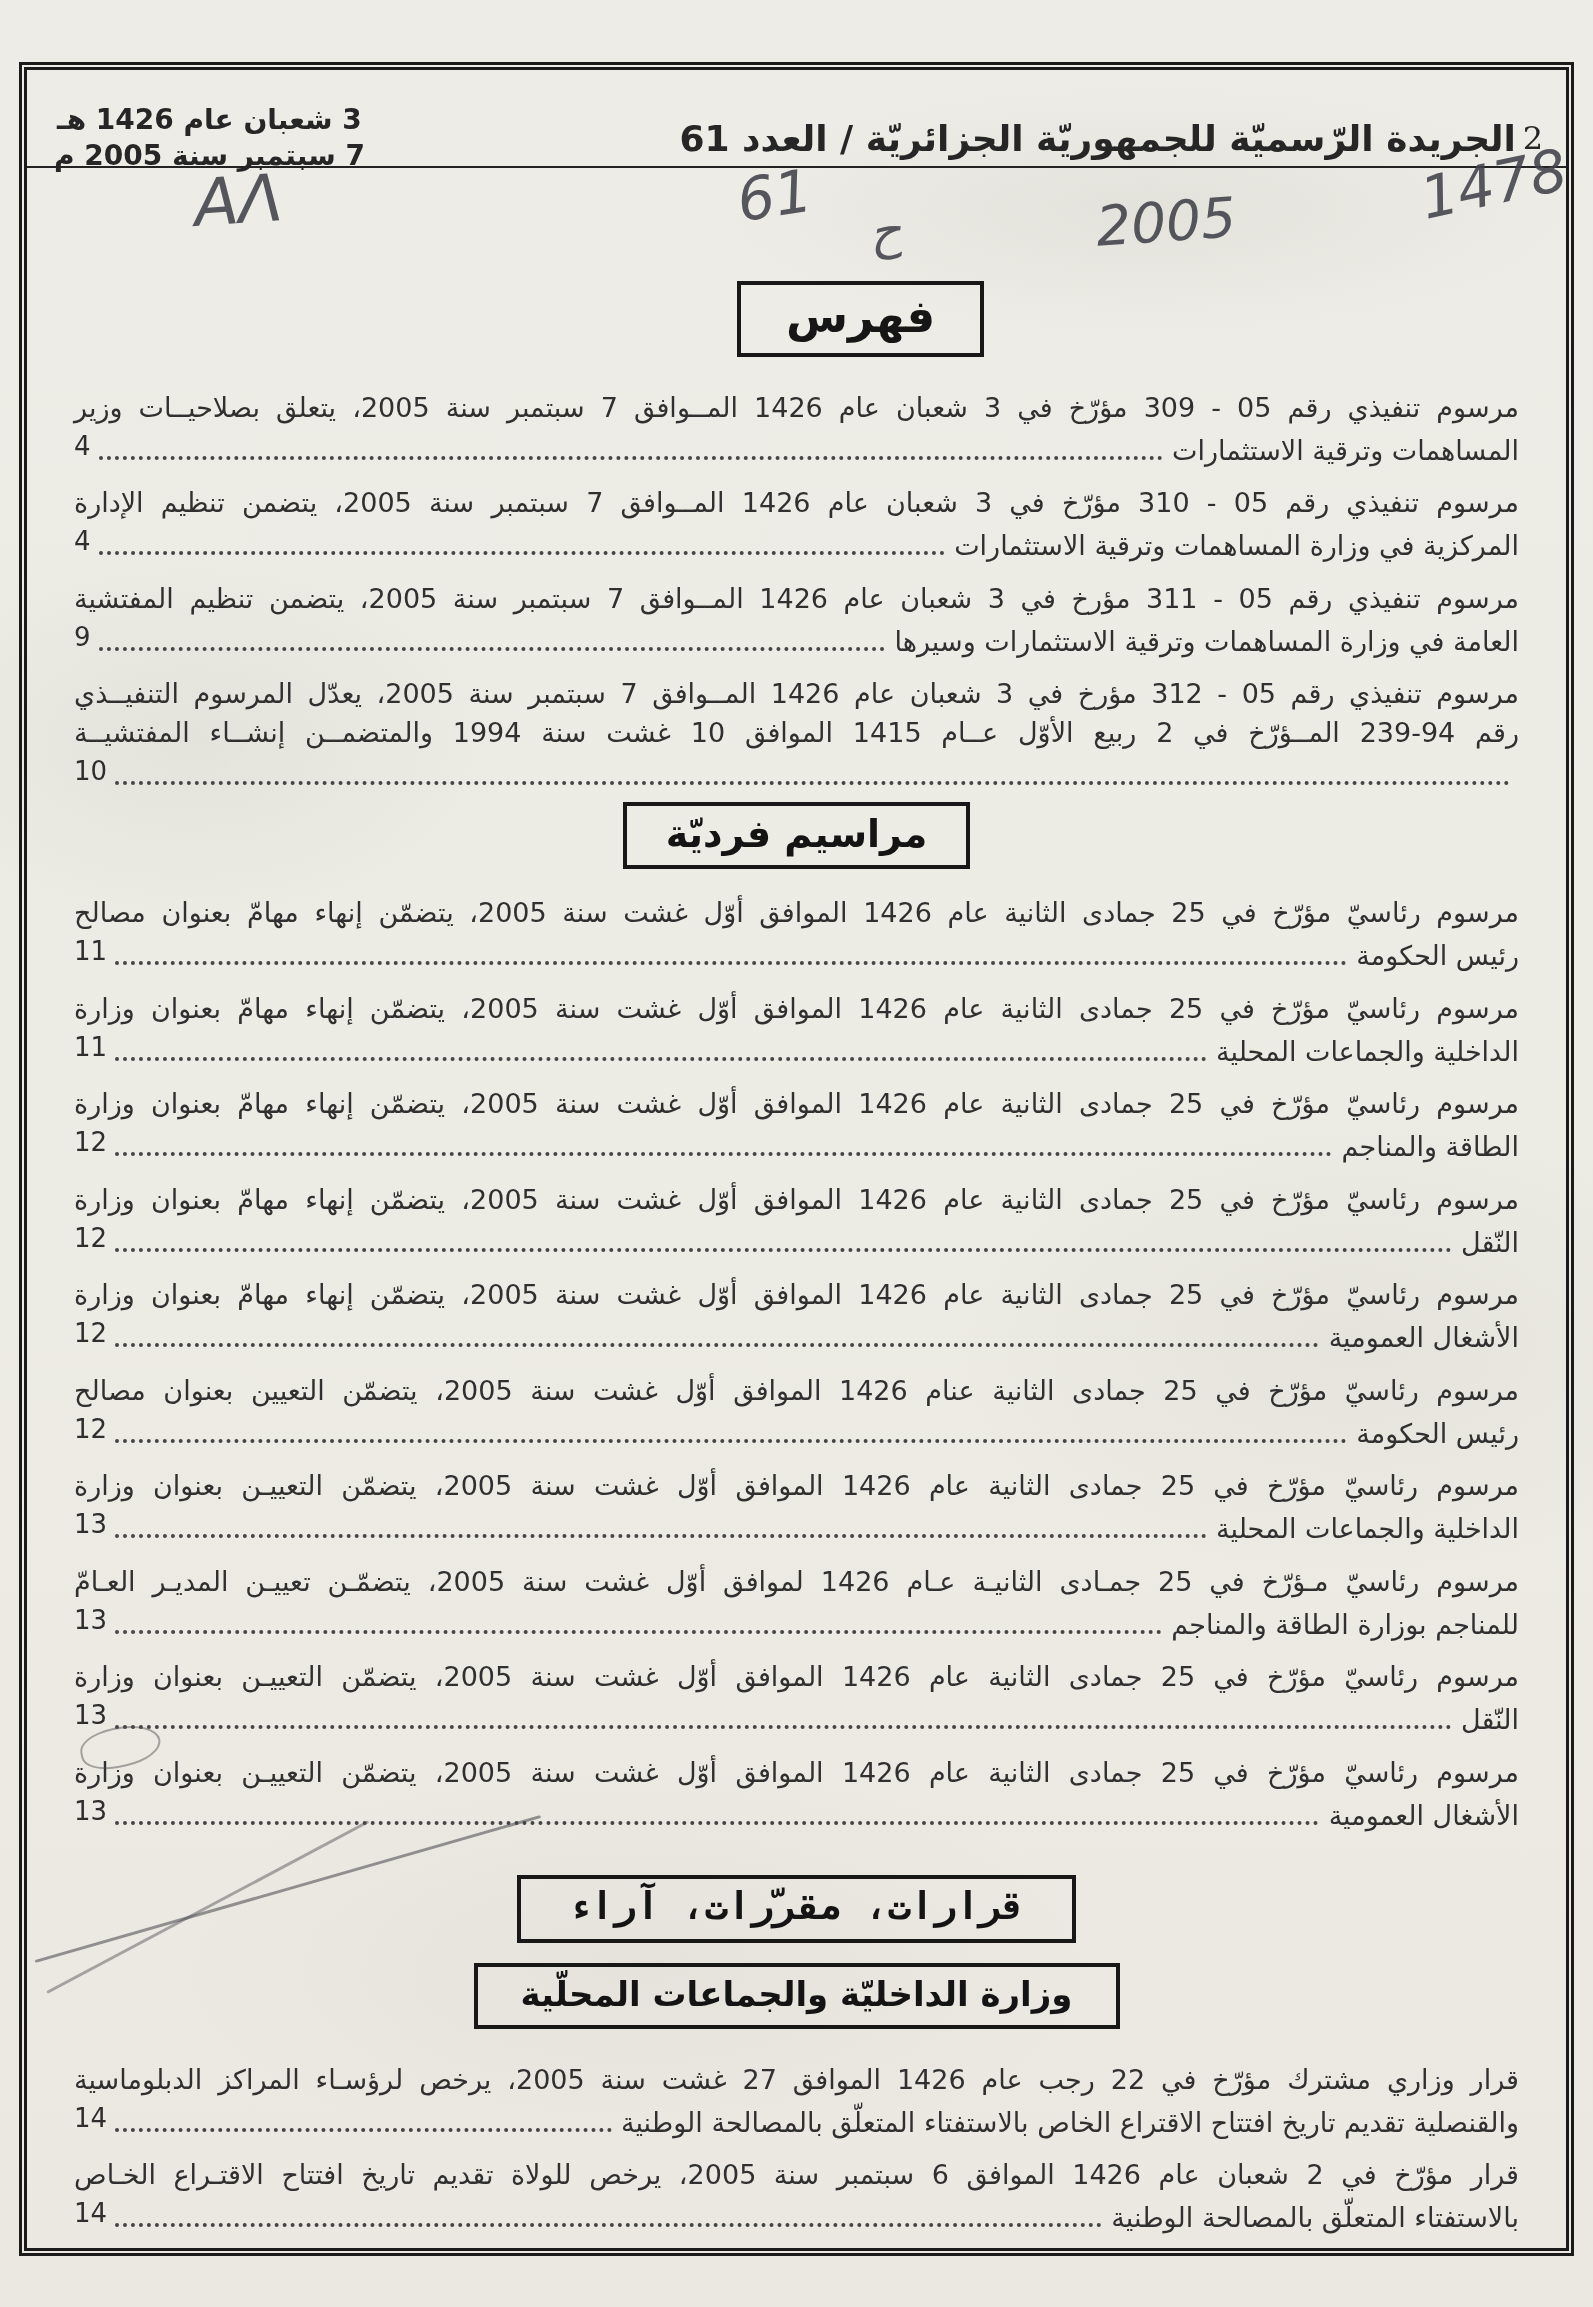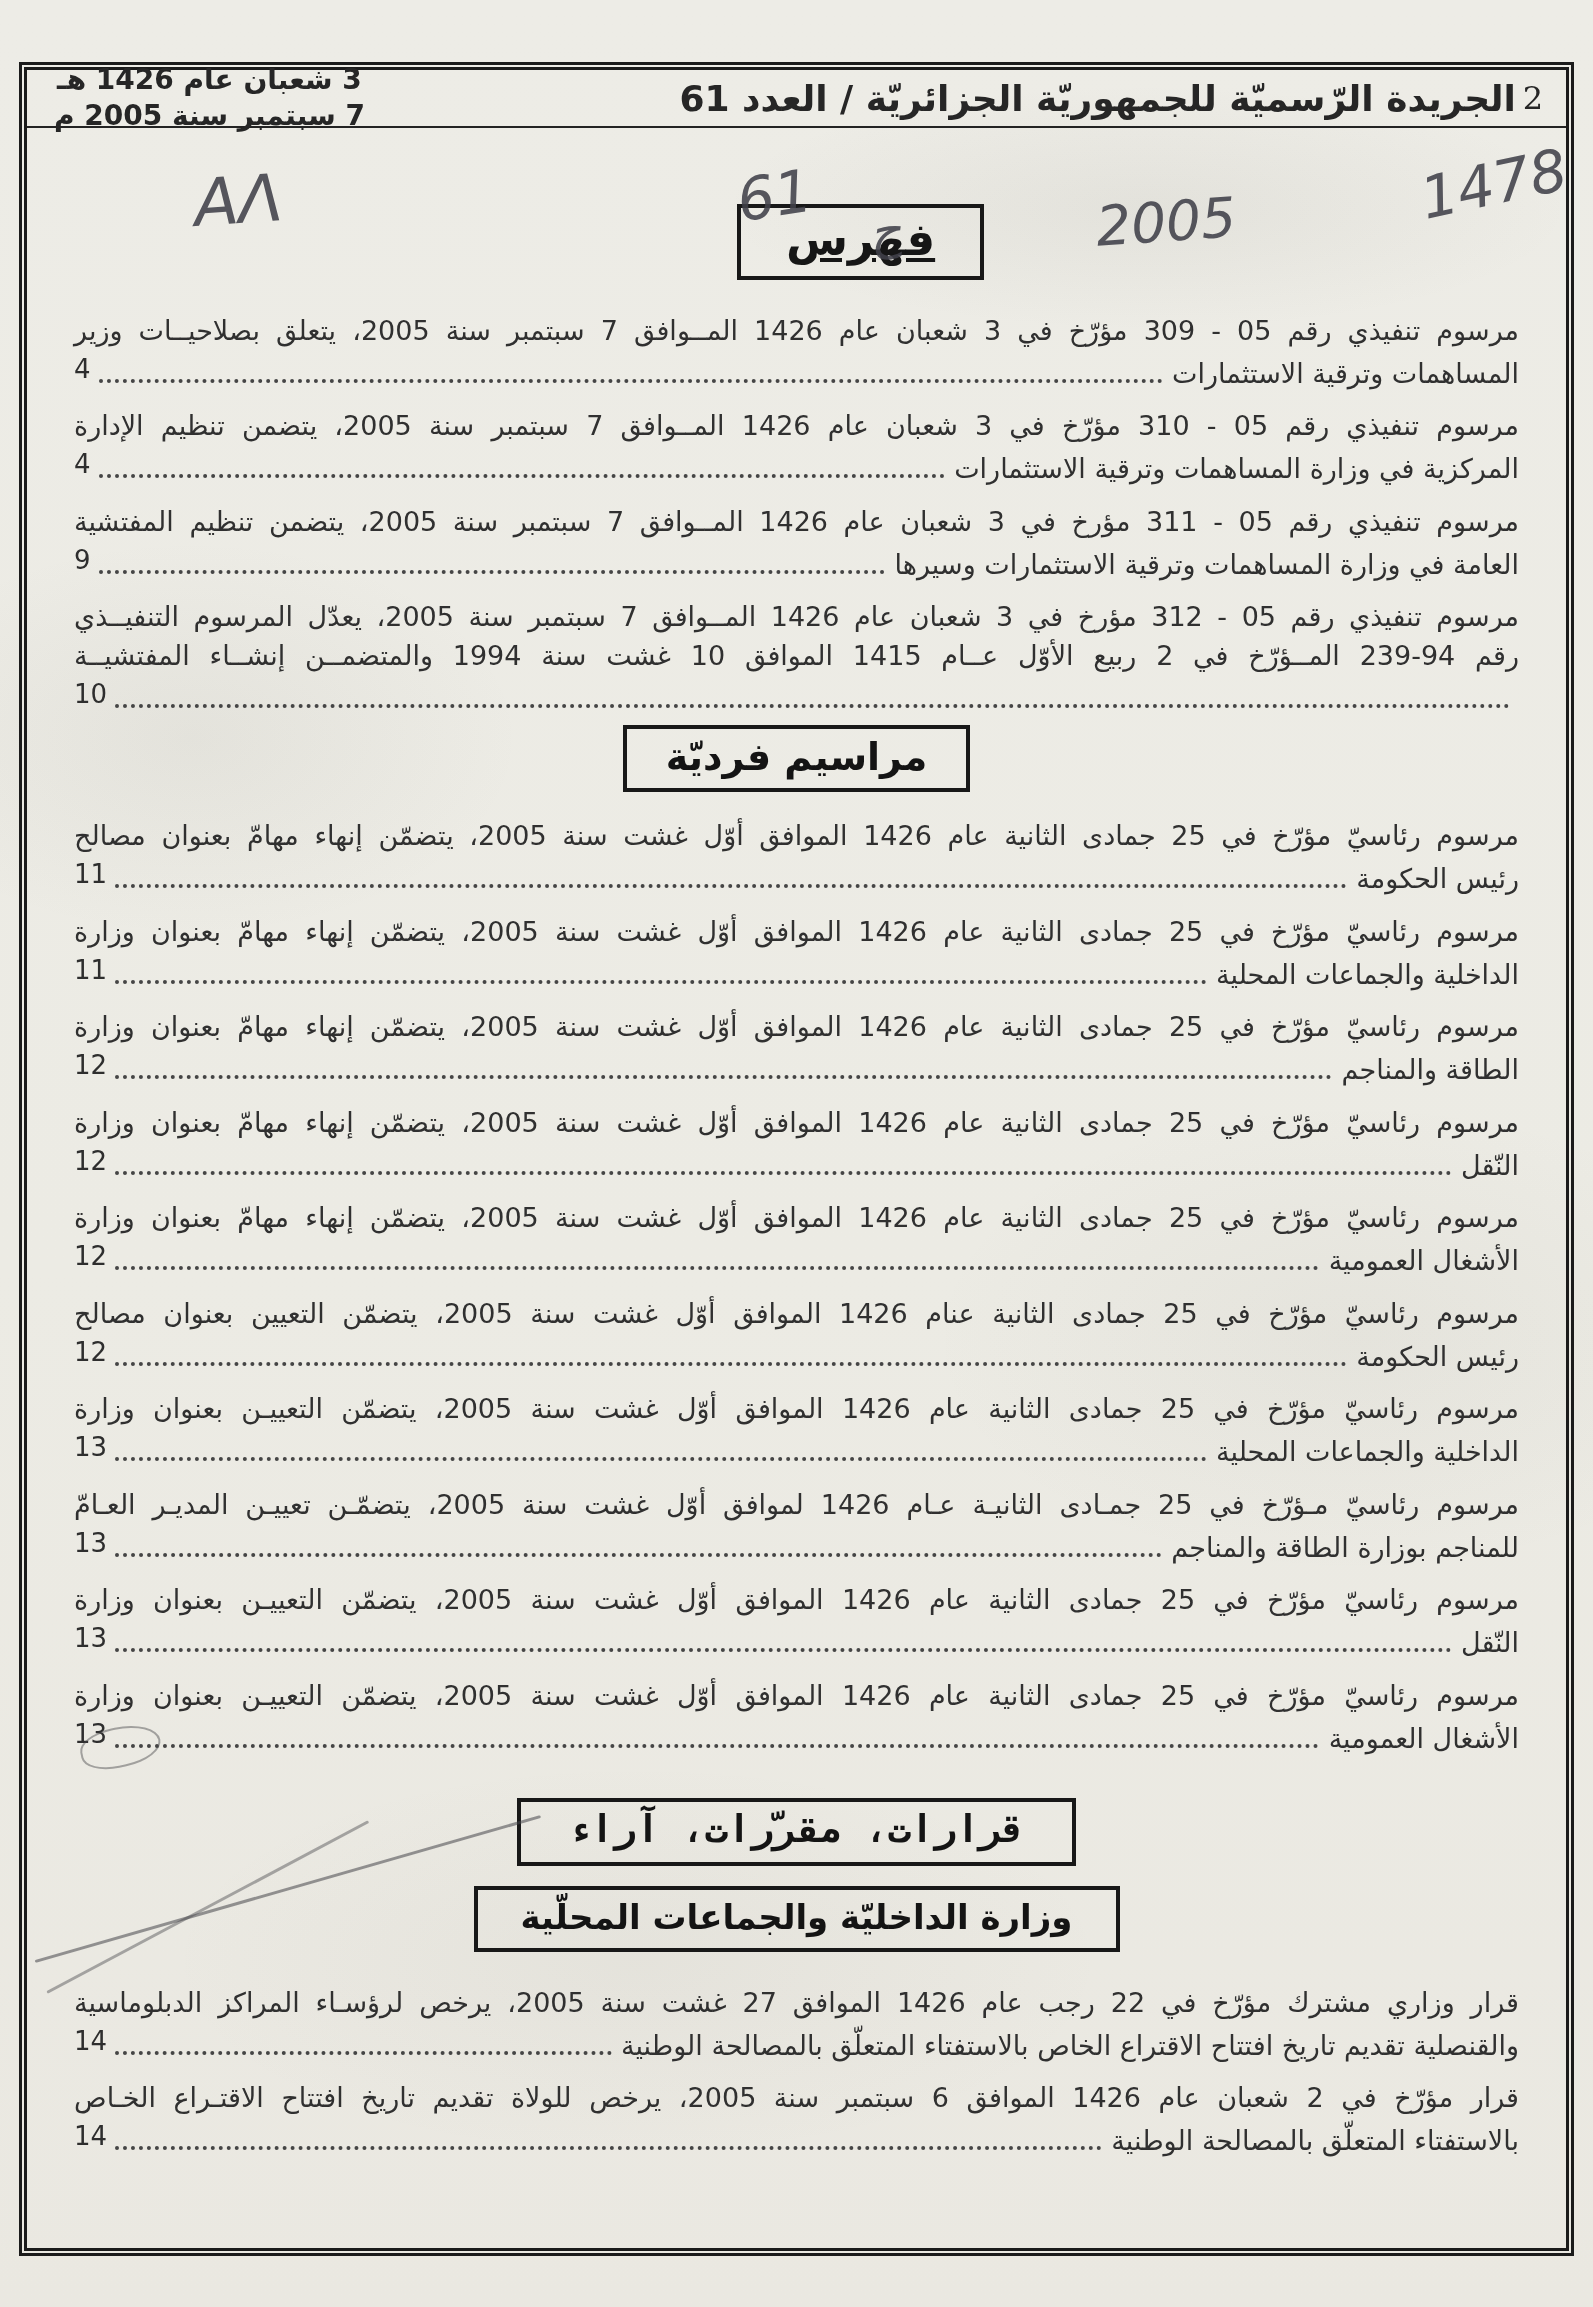--- a/index.html
+++ b/index.html
@@ -22,20 +22,21 @@
     position:absolute; left:19px; right:19px; top:62px; bottom:51px;
     border:8.8px double #1b1b1b;
     display:flex; flex-direction:column;
   }
   
   .masthead{
     direction:ltr;
     display:flex; align-items:center;
     height:58px; flex:0 0 auto;
     border-bottom:2.7px solid #232323;
+    margin-top:40px;
   }
   .date-block{
     direction:rtl;
     text-align:center;
     font-weight:bold;
     font-size:28px; line-height:1.28;
     padding:4px 6.7px 4px 27px;
     white-space:nowrap;
   }
   .mast-title{
@@ -62,29 +63,28 @@
   }
   .ann-initials{ left:194px;  top:163px; font-size:65px; transform:rotate(-4deg); }
   .ann-issue   { left:737px; top:161px; font-size:59px; transform:rotate(-9deg); }
   .ann-letter  { left:869px; top:202px; font-size:50px; transform:rotate(-6deg); }
   .ann-year    { left:1096px; top:190px; font-size:55px; transform:rotate(-4deg); }
   .ann-number  { left:1420px; top:150px; font-size:58px; transform:rotate(-12deg); }
   
   .content{ flex:1; padding:0 47px; }
   .title-box{
     width:max-content;
-    margin:76px auto 0;
+    margin:113px auto 0;
     transform:translateX(64px);
     border:4.7px solid #181818;
     font-weight:bold;
     font-size:45px;
     padding:5.4px 45px 9.4px;
     color:#161616;
     text-align:left;
-    text-decoration:underline;
   }
   .section-box{
     width:max-content;
     margin:26px auto 0;
     border:4px solid #181818;
     font-weight:bold;
     font-size:38px;
     padding:5.4px 39px 9.4px;
     color:#141414;
     text-align:center;

